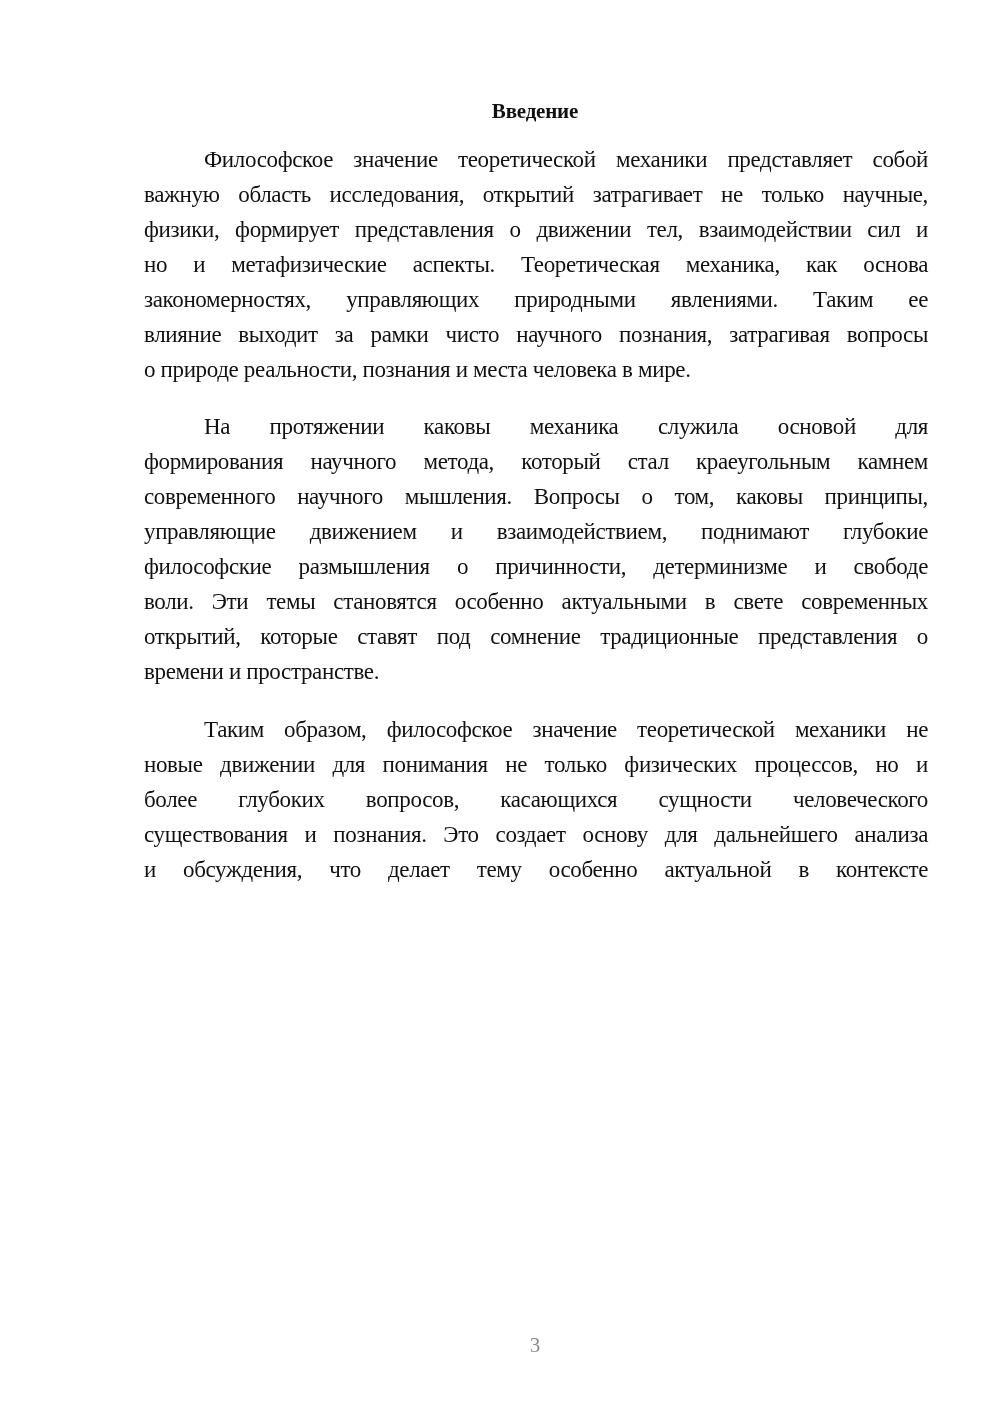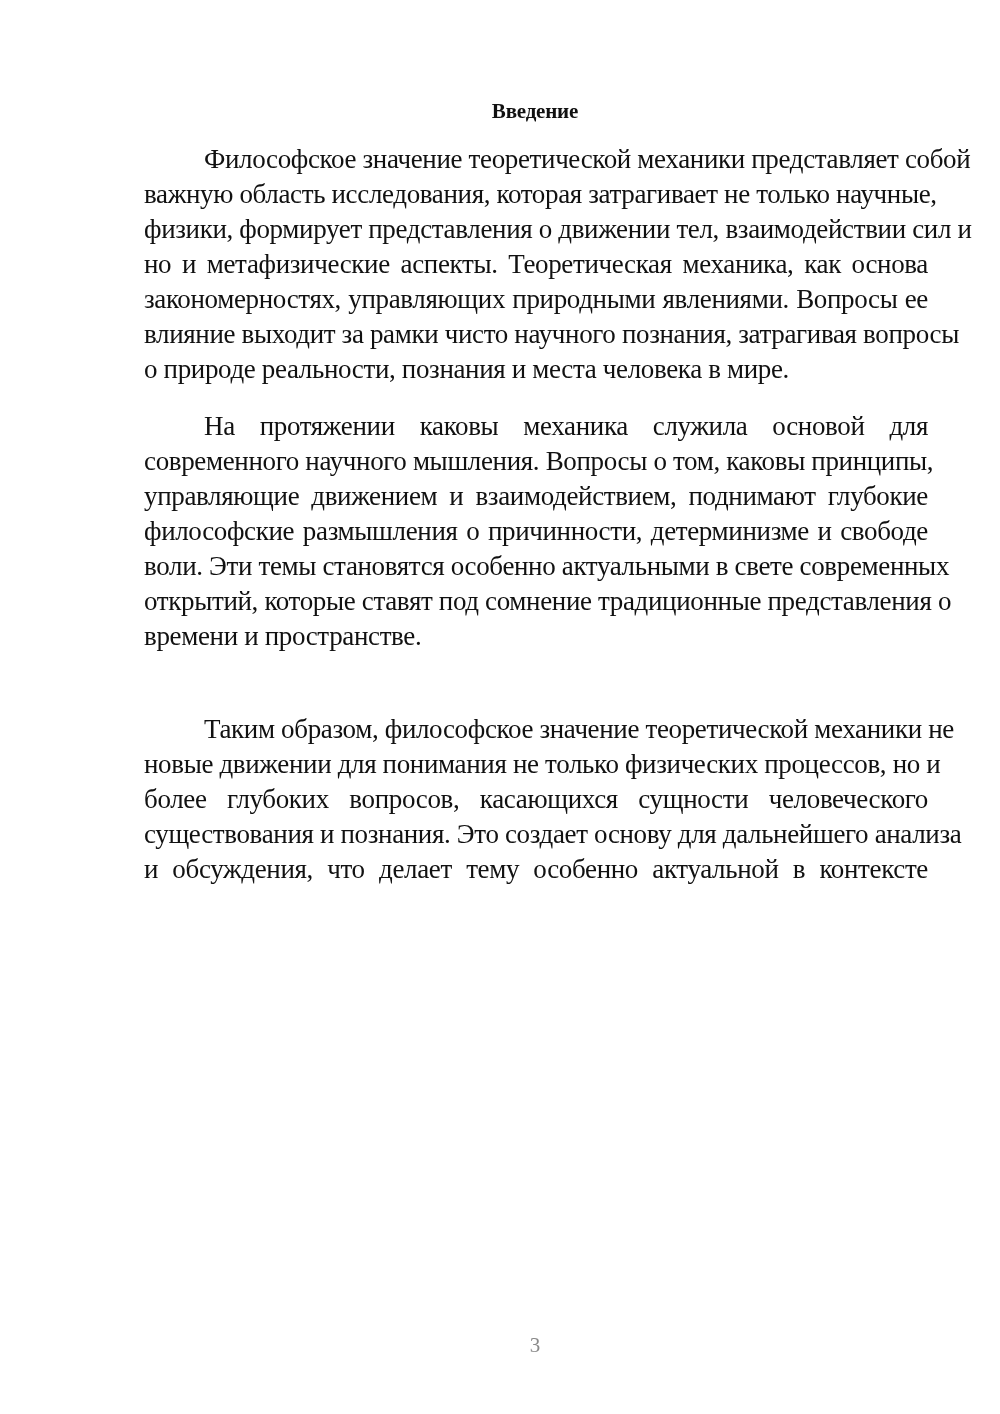--- a/index.html
+++ b/index.html
@@ -31,21 +31,21 @@
       text-align: center;
       font-weight: bold;
       font-size: 21px;
       line-height: 30px;
       letter-spacing: -0.2px;
     }
     .body-text {
       position: absolute;
       left: 144px;
       width: 784px;
-      font-size: 27px;
+      font-size: 23px;
       letter-spacing: -0.35px;
     }
     .line {
       display: block;
       height: 35px;
       line-height: 35px;
       white-space: nowrap;
       text-align: justify;
       text-align-last: justify;
     }
@@ -70,30 +70,31 @@
   </style>
 </head>
 <body>
 
 <div class="page">
 
   <div class="title">Введение</div>
 
   <div class="body-text para1">
     <span class="line indent">Философское значение теоретической механики представляет собой</span>
-    <span class="line">важную область исследования, которая затрагивает не только научные,</span>
+    <span class="line">важную область исследования, открытий затрагивает не только научные,</span>
     <span class="line">физики, формирует представления о движении тел, взаимодействии сил и</span>
     <span class="line">но и метафизические аспекты. Теоретическая механика, как основа</span>
-    <span class="line">закономерностях, управляющих природными явлениями. Вопросы ее</span>
+    <span class="line">закономерностях, управляющих природными явлениями. Таким ее</span>
     <span class="line">влияние выходит за рамки чисто научного познания, затрагивая вопросы</span>
     <span class="line last">о природе реальности, познания и места человека в мире.</span>
   </div>
 
   <div class="body-text para2">
     <span class="line indent">На протяжении каковы механика служила основой для</span>
+    <span class="line">формирования научного метода, который стал краеугольным камнем</span>
     <span class="line">современного научного мышления. Вопросы о том, каковы принципы,</span>
     <span class="line">управляющие движением и взаимодействием, поднимают глубокие</span>
     <span class="line">философские размышления о причинности, детерминизме и свободе</span>
     <span class="line">воли. Эти темы становятся особенно актуальными в свете современных</span>
     <span class="line">открытий, которые ставят под сомнение традиционные представления о</span>
     <span class="line last">времени и пространстве.</span>
   </div>
 
   <div class="body-text para3">
     <span class="line indent">Таким образом, философское значение теоретической механики не</span>

